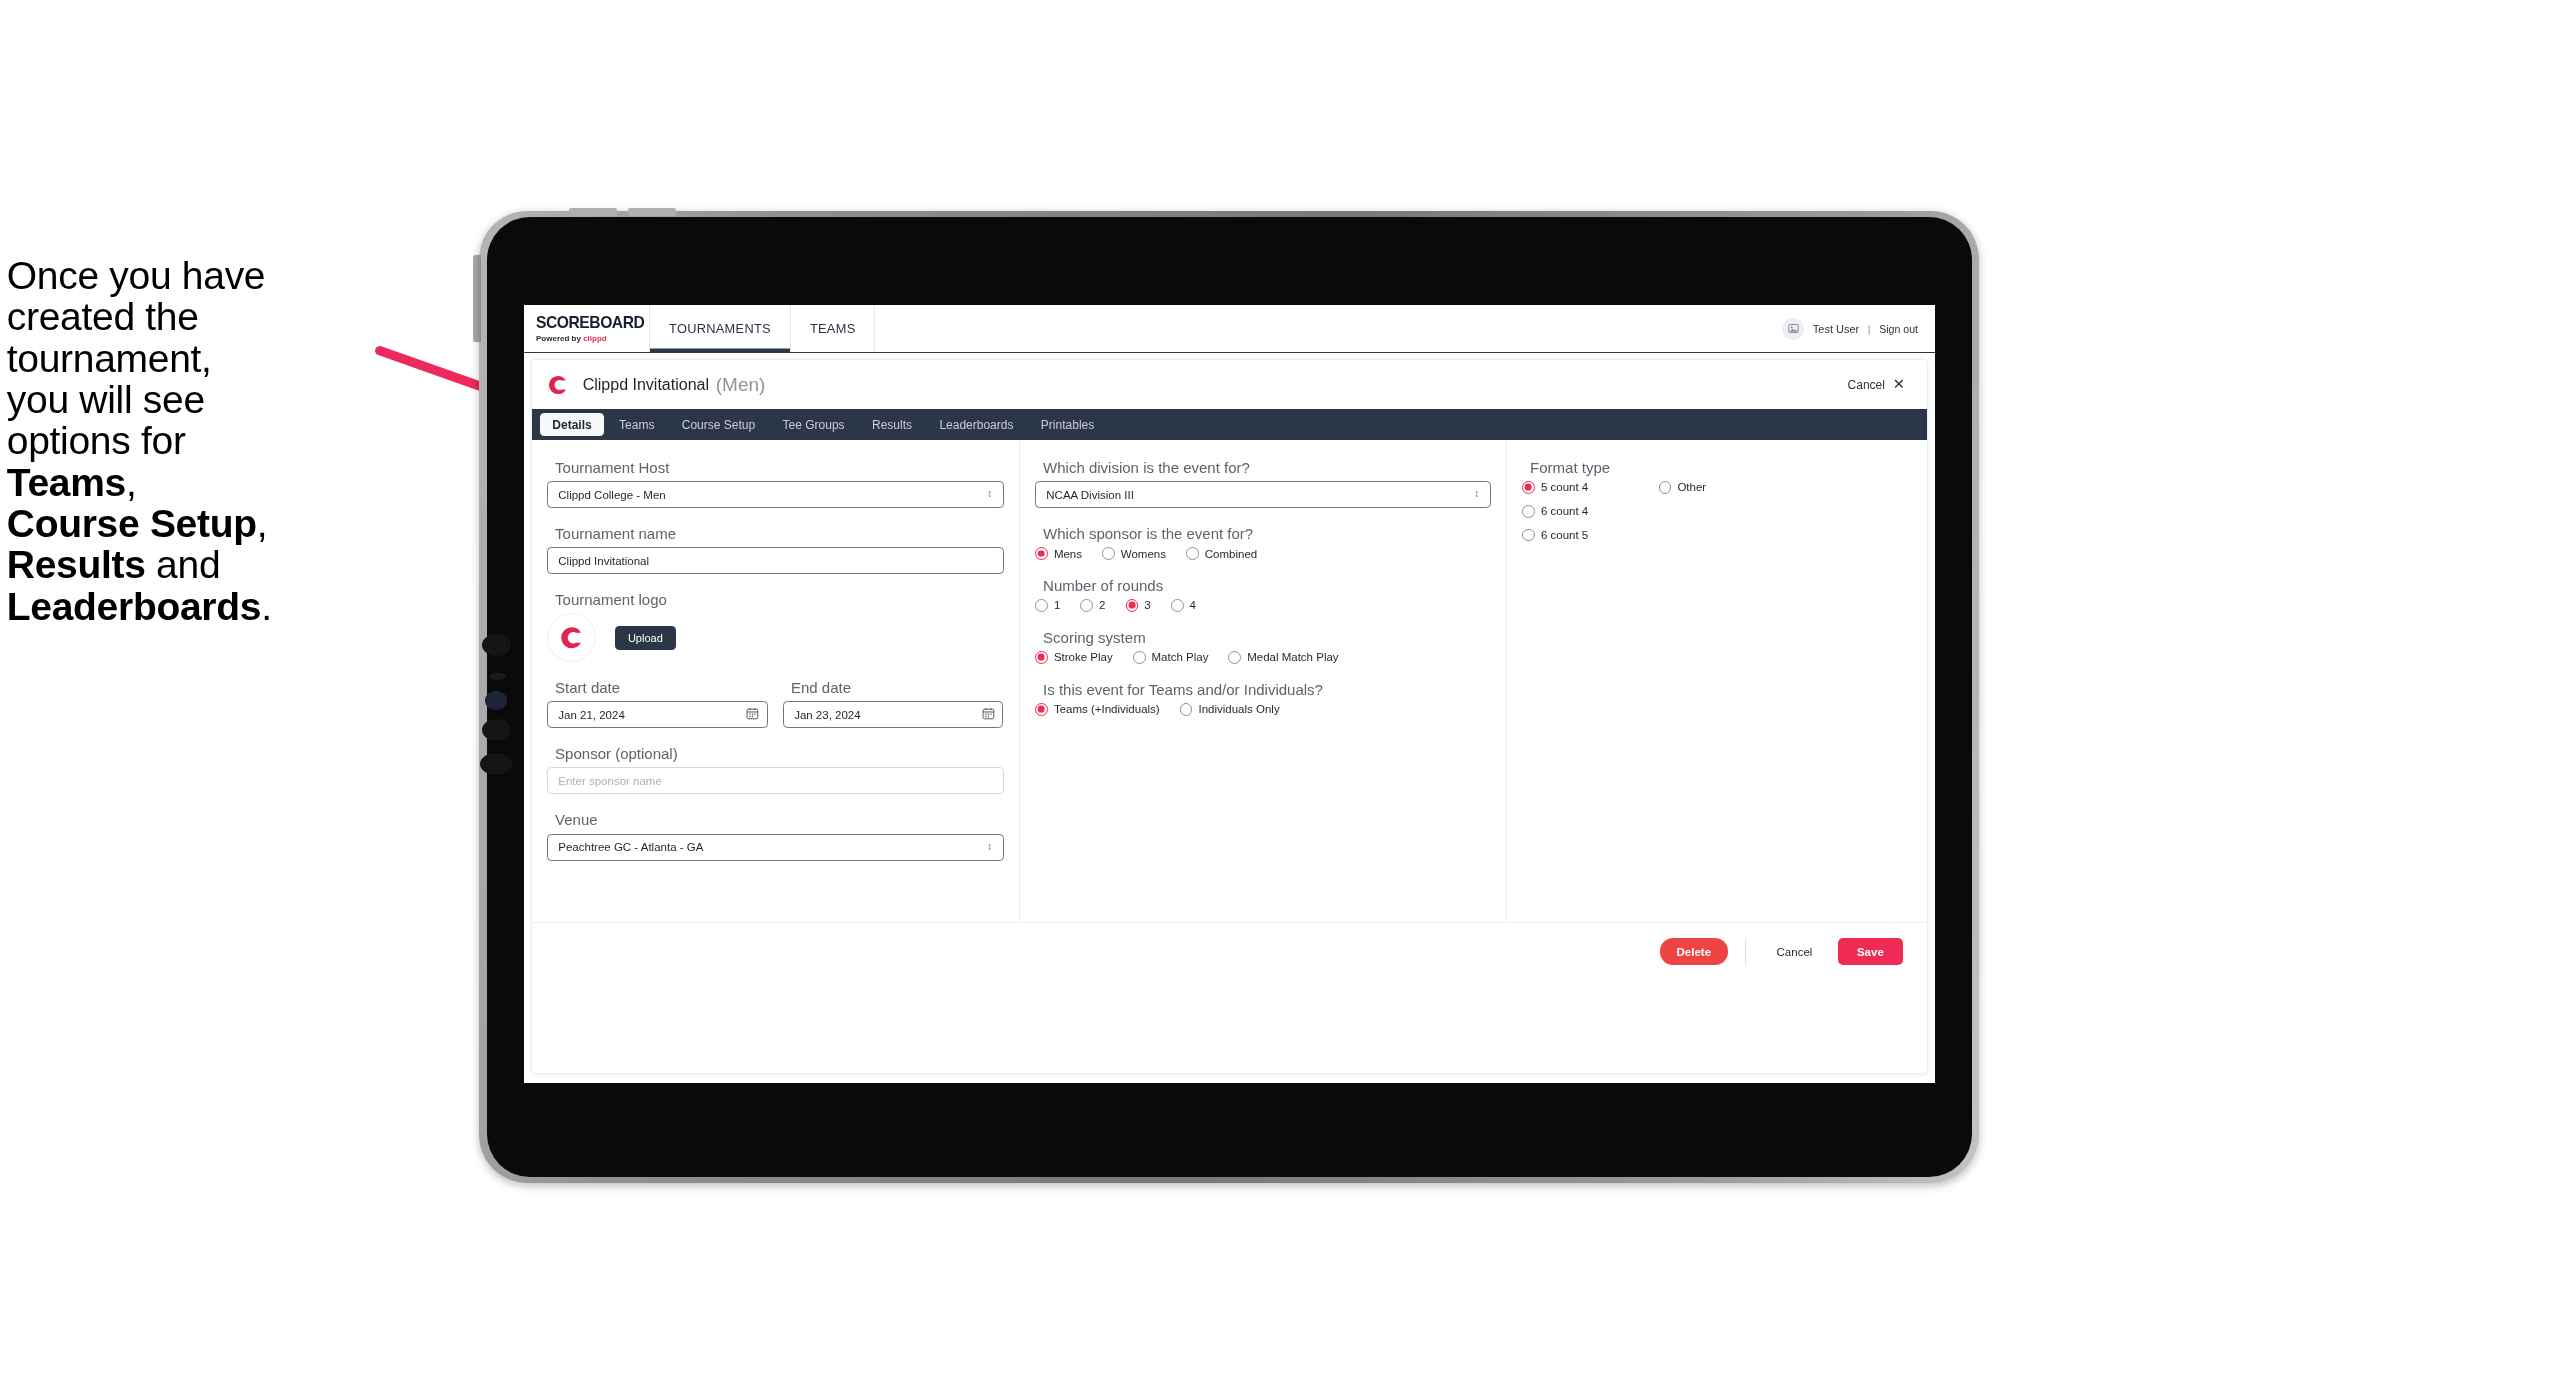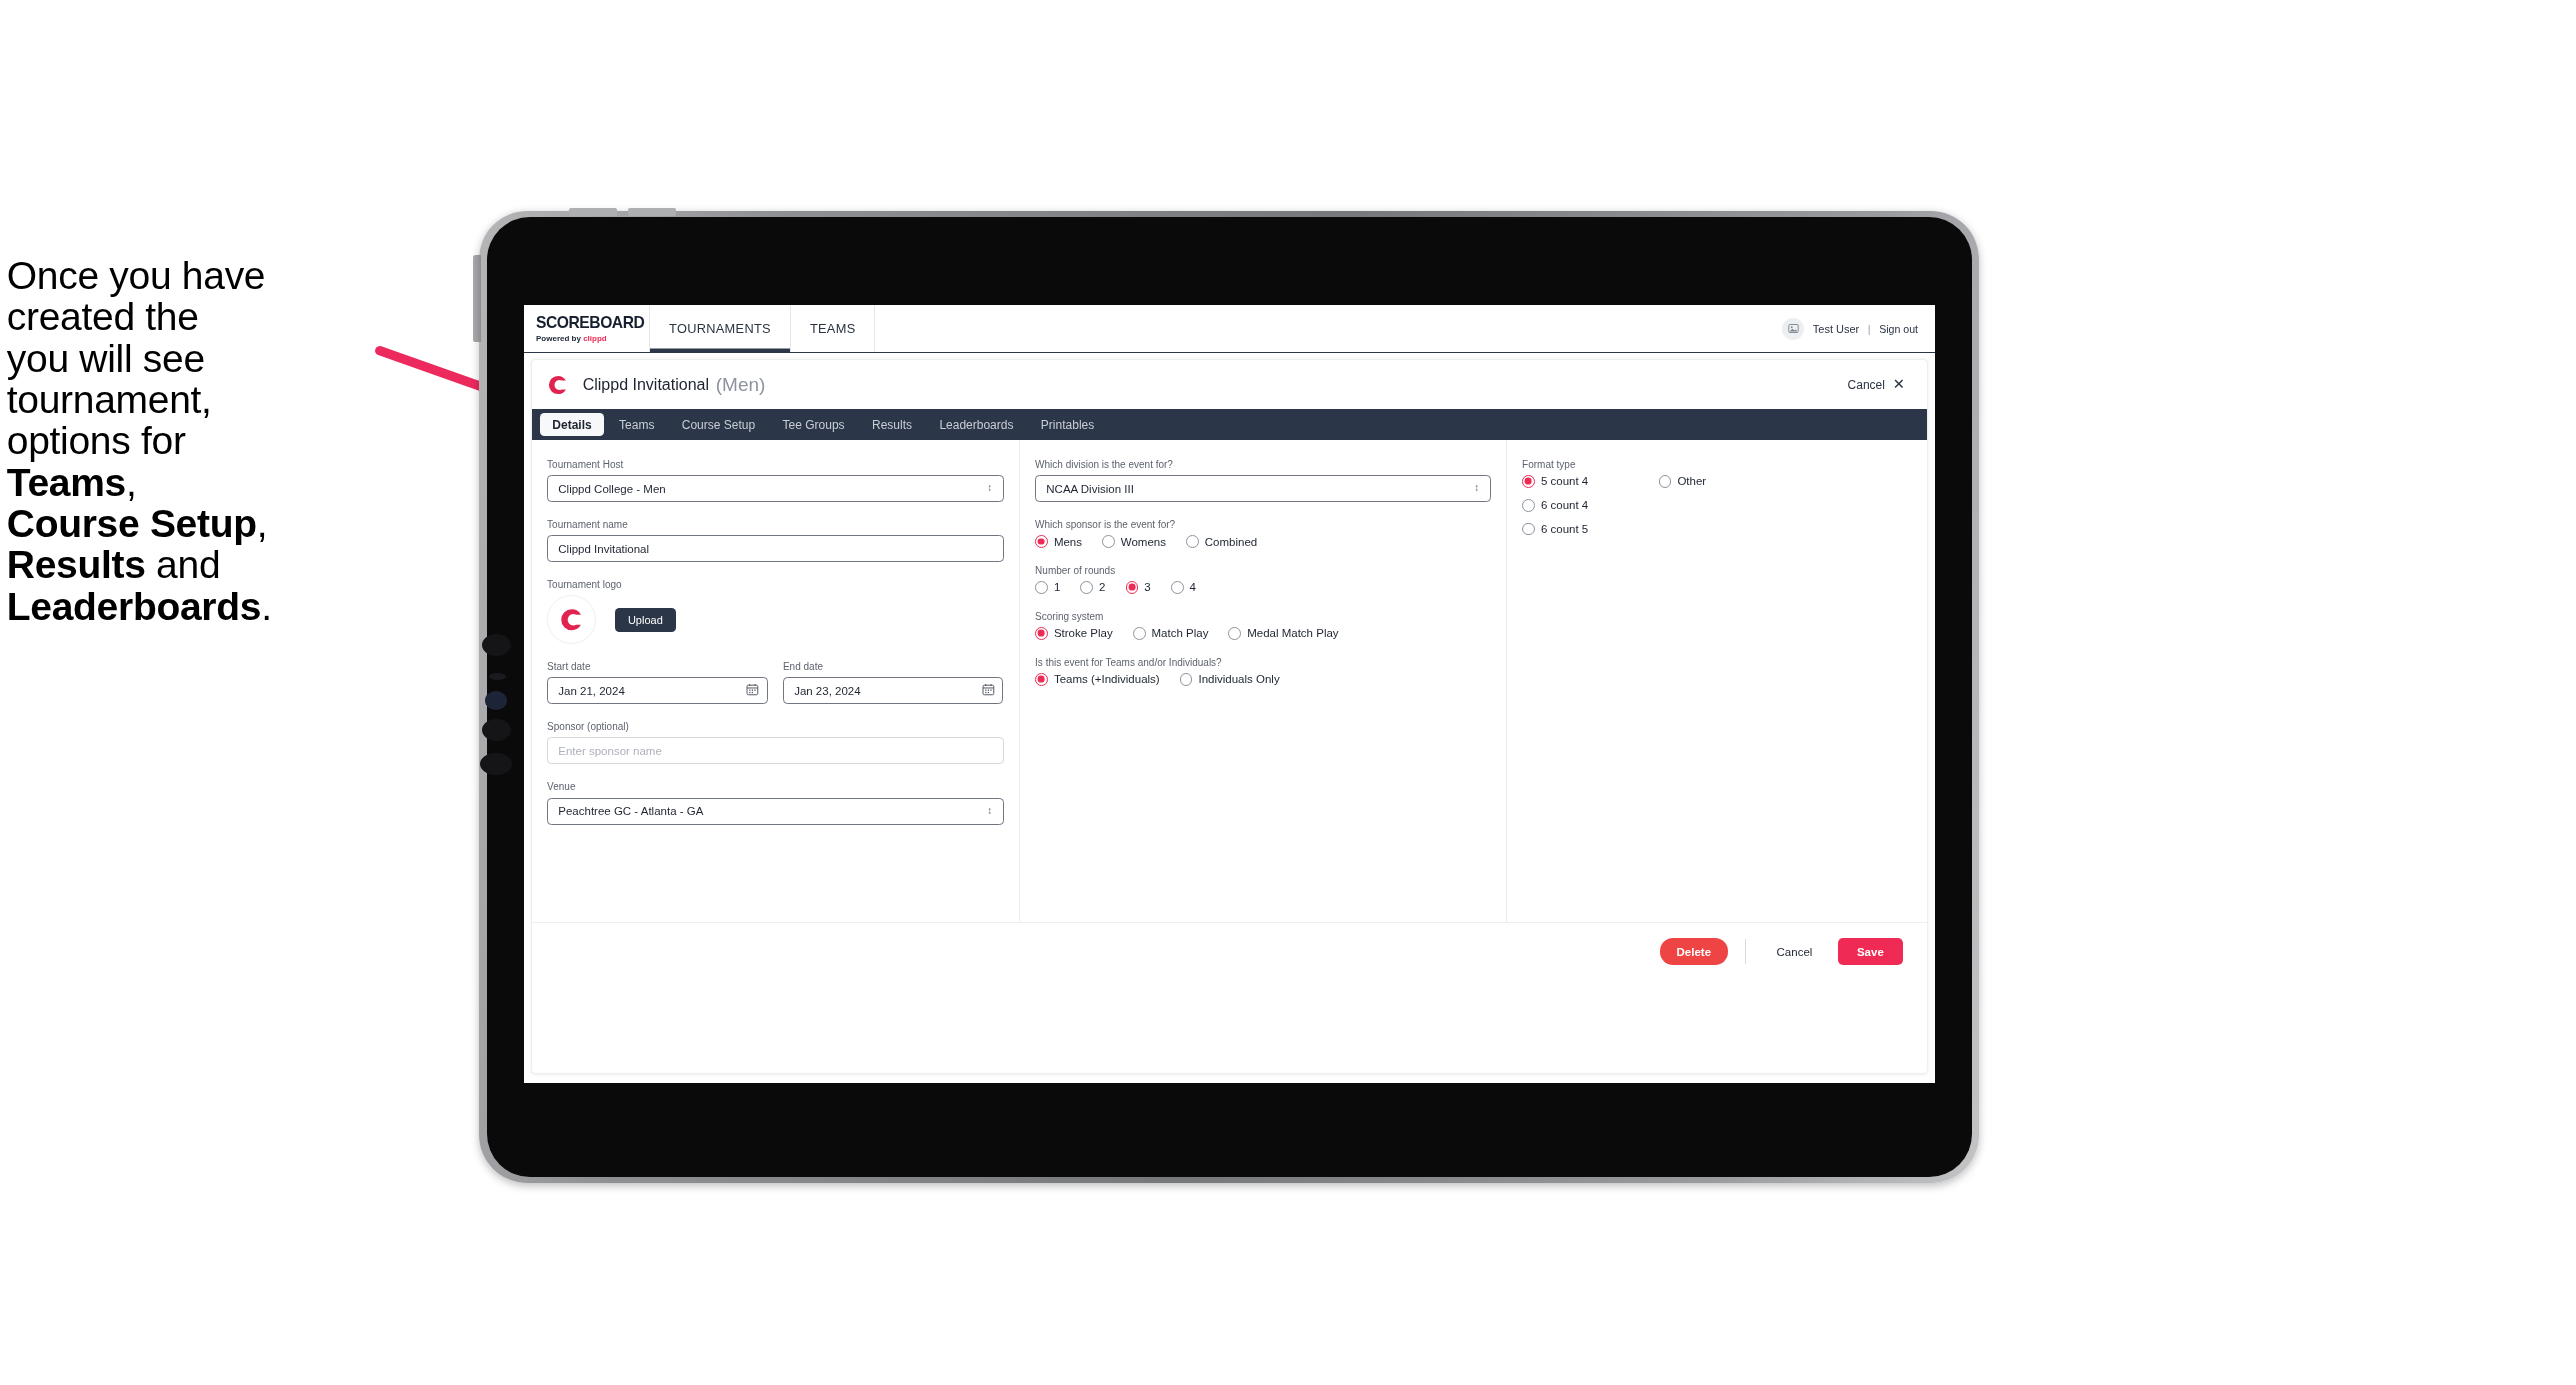--- a/index.html
+++ b/index.html
@@ -163,22 +163,23 @@
     display: flex;
     height: 482px;
     background: #fff;
   }
   .col { padding: 19px 0 0 0; }
   .col-1 { width: 487px; padding-left: 15.3px; padding-right: 15.3px; }
   .col-2 { width: 487px; padding-left: 15.3px; padding-right: 15.3px; border-left: 0.9px solid #ececee; }
   .col-3 { flex: 1; padding-left: 15.3px; padding-right: 15.3px; border-left: 0.9px solid #ececee; }
 
   .fld-label {
-    font-size: 10px; color: #5d636d;
+    font-size: 15px; color: #5d636d;
     margin-bottom: 5.1px;
+    margin-left: 8px;
   }
   .fld-label.sp { margin-top: 17px; }
 
   .input, .select {
     height: 27px;
     border: 0.9px solid #707680;
     border-radius: 4.3px;
     background: #fff;
     display: flex; align-items: center;
     padding: 0 10.2px;
@@ -255,22 +256,22 @@
   }
 </style>
 </head>
 <body>
 
 <div id="root">
 
   <div class="annotation">
     <p>Once you have</p>
     <p>created the</p>
+    <p>tournament,</p>
     <p>you will see</p>
-    <p>tournament,</p>
     <p>options for</p>
     <p><b>Teams</b><span>,</span></p>
     <p><b>Course Setup</b><span>,</span></p>
     <p><b>Results</b><span> and</span></p>
     <p><b>Leaderboards</b><span>.</span></p>
   </div>
 
   <div class="arrow-wrap">
     <svg width="341" height="170" viewBox="0 0 400 200">
       <line x1="5" y1="22" x2="305" y2="128" stroke="#ec2a5e" stroke-width="11" stroke-linecap="round"></line>

